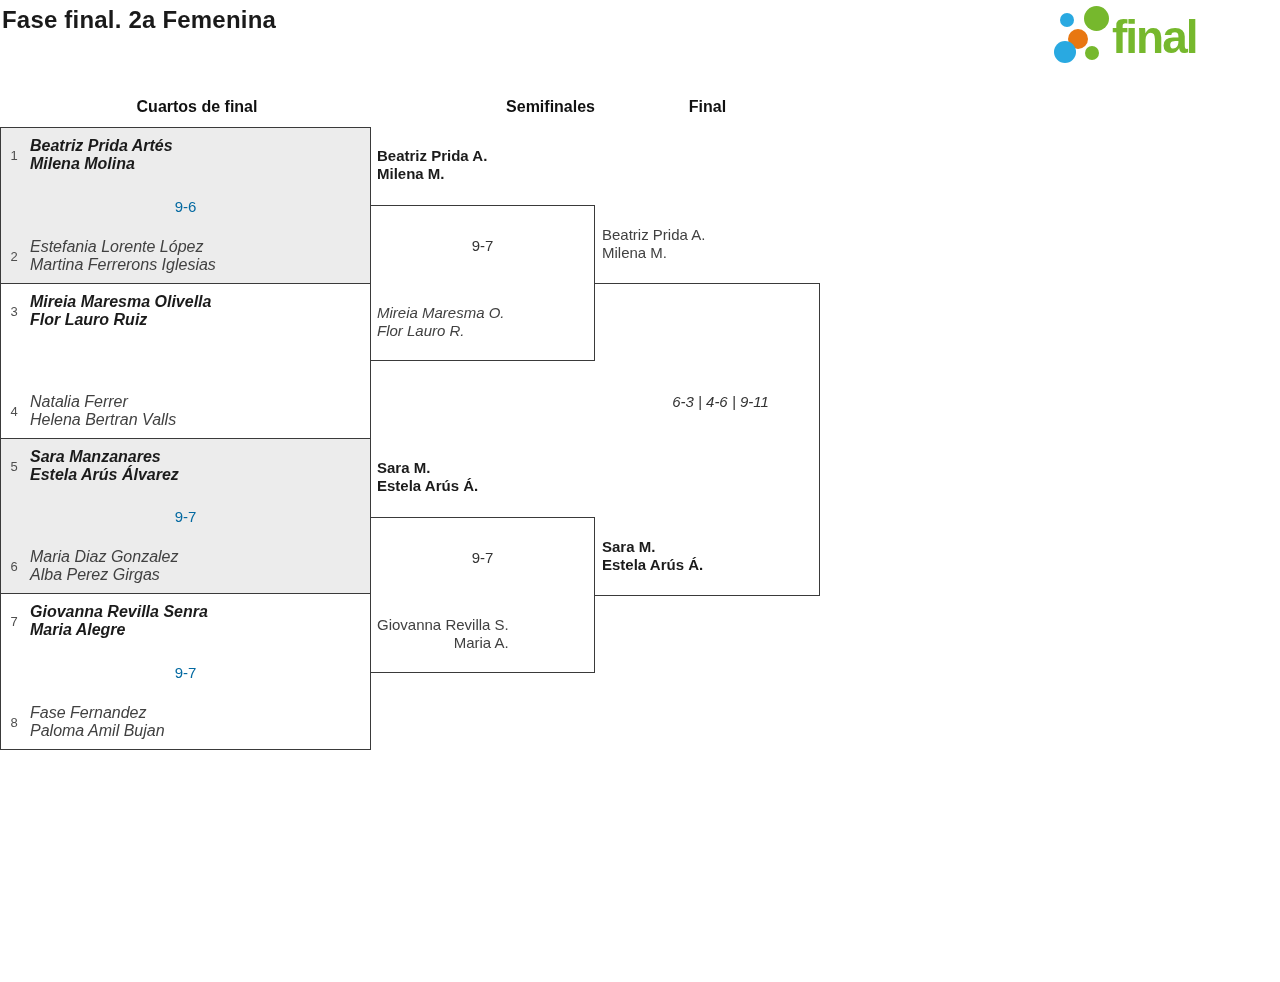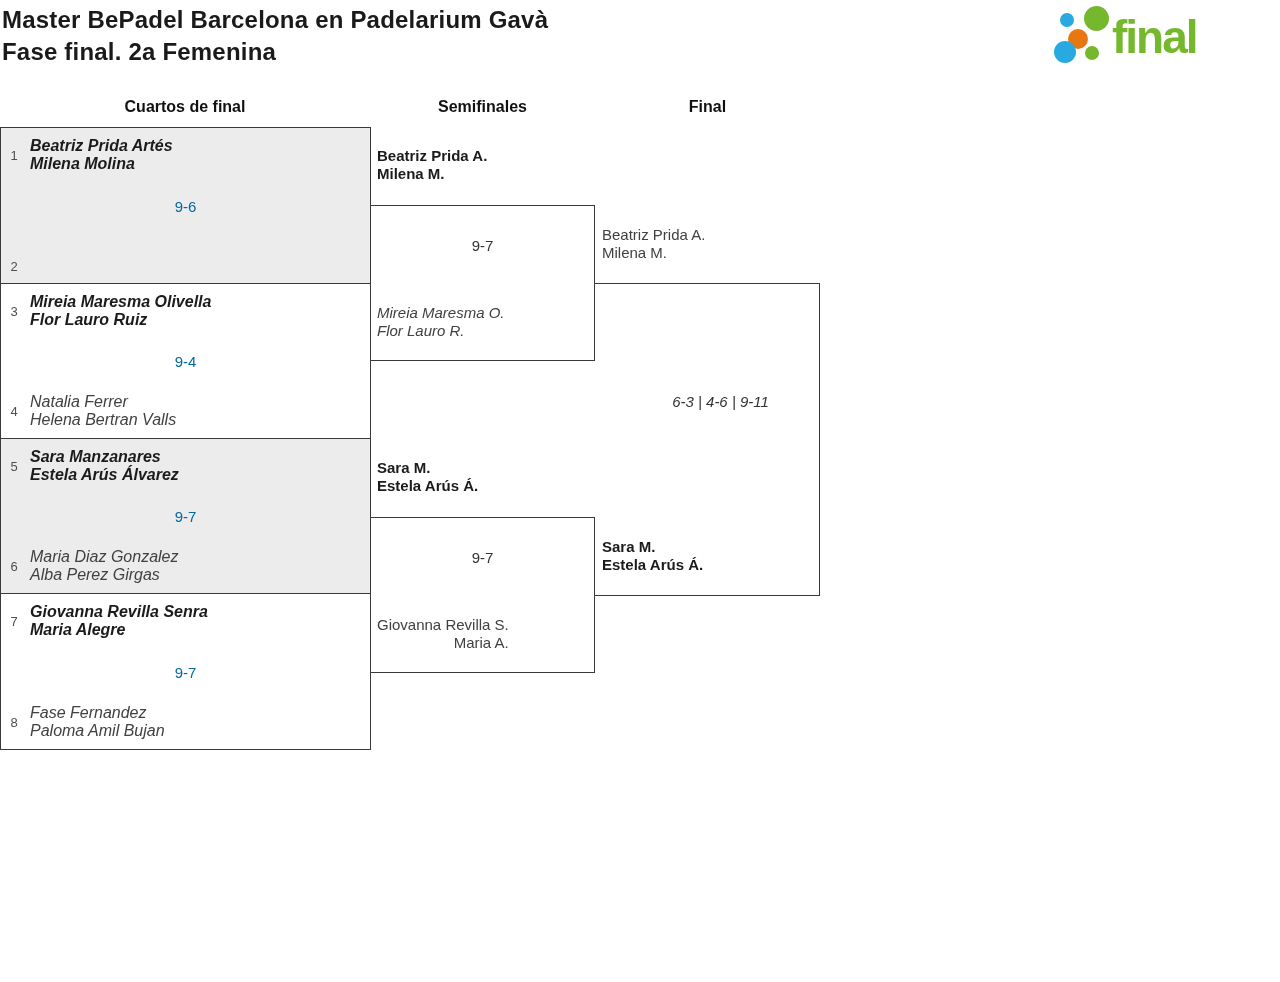--- a/index.html
+++ b/index.html
@@ -15,22 +15,22 @@
   .dot-green-lg  { left:36px; top:6px;  width:25px; height:25px; background:#76b82d; }
   .dot-orange    { left:20px; top:29px; width:20px; height:20px; background:#e87711; }
   .dot-blue-lg   { left:6px;  top:41px; width:22px; height:22px; background:#29a9e1; }
   .dot-green-sm  { left:37px; top:46px; width:14px; height:14px; background:#76b82d; }
   .logo-text { position:absolute; left:64px; top:8px; font-size:46px; font-weight:800;
                letter-spacing:-2px; color:#76b82d; line-height:58px; }
 
   
   .col-header { position:absolute; top:98px; font-size:16px; font-weight:700;
                 color:#111111; text-align:center; }
-  .col-header.qf { left:0;     width:370px; }
-  .col-header.sf { left:370px; width:225px; }
+  .col-header.qf { left:12px;     width:370px; }
+  .col-header.sf { left:370px; width:225px;text-align:right; }
   .col-header.f  { left:595px; width:225px; }
 
   
   .qf-container { position:absolute; left:0; top:127px; width:371px; height:623px;
                   border:1px solid #3a3a3a; }
   .qf-block { position:relative; height:155px; border-bottom:1px solid #3a3a3a; background:#ffffff; }
   .qf-block:nth-child(1) { height:156px; }
   .qf-block:nth-child(4) { border-bottom:none; }
   .qf-block.shaded { background:#ececec; }
   .pair { position:absolute; left:5px; display:flex; gap:8px; align-items:center; }
@@ -56,21 +56,20 @@
   .sf2-score { left:370px; width:225px; top:549px; }
   .f-t1 { left:602px; top:226px; } .f-t2 { left:602px; top:538px; }
   .f-score { left:608px; width:225px; top:393px;font-style:italic; }
 </style>
 </head>
 <body>
 
 <div class="page">
 
   <div class="title">
-    <div>Master BePadel Barcelona en Padelarium Gavà</div>
     <div>Fase final. 2a Femenina</div>
   </div>
 
   <div class="logo">
     <span class="dot dot-blue-sm"></span>
     <span class="dot dot-green-lg"></span>
     <span class="dot dot-orange"></span>
     <span class="dot dot-blue-lg"></span>
     <span class="dot dot-green-sm"></span>
     <span class="logo-text">final</span>
@@ -86,32 +85,35 @@
       <div class="pair top winner">
         <span class="seed">1</span>
         <span class="names">
           <div>Beatriz Prida Artés</div>
           <div>Milena Molina</div>
         </span>
       </div>
       <div class="score">9-6</div>
       <div class="pair bottom">
         <span class="seed">2</span>
+        <span class="names">
+          <div>Estefania Lorente López</div>
+          <div>Martina Ferrerons Iglesias</div>
+        </span>
       </div>
     </div>
 
     <div class="qf-block">
       <div class="pair top winner">
         <span class="seed">3</span>
         <span class="names">
           <div>Mireia Maresma Olivella</div>
           <div>Flor Lauro Ruiz</div>
         </span>
       </div>
-      <div class="score">9-4</div>
       <div class="pair bottom">
         <span class="seed">4</span>
         <span class="names">
           <div>Natalia Ferrer</div>
           <div>Helena Bertran Valls</div>
         </span>
       </div>
     </div>
 
     <div class="qf-block shaded">

